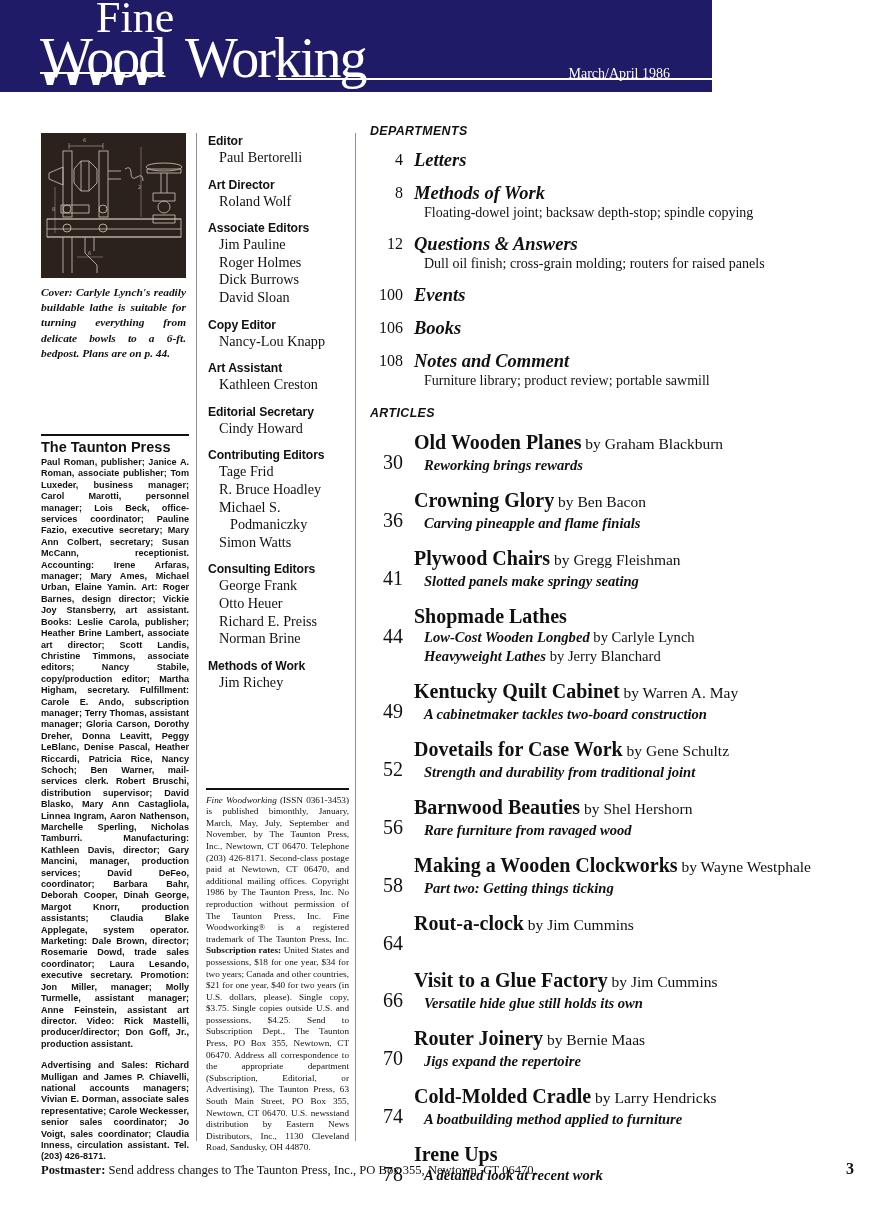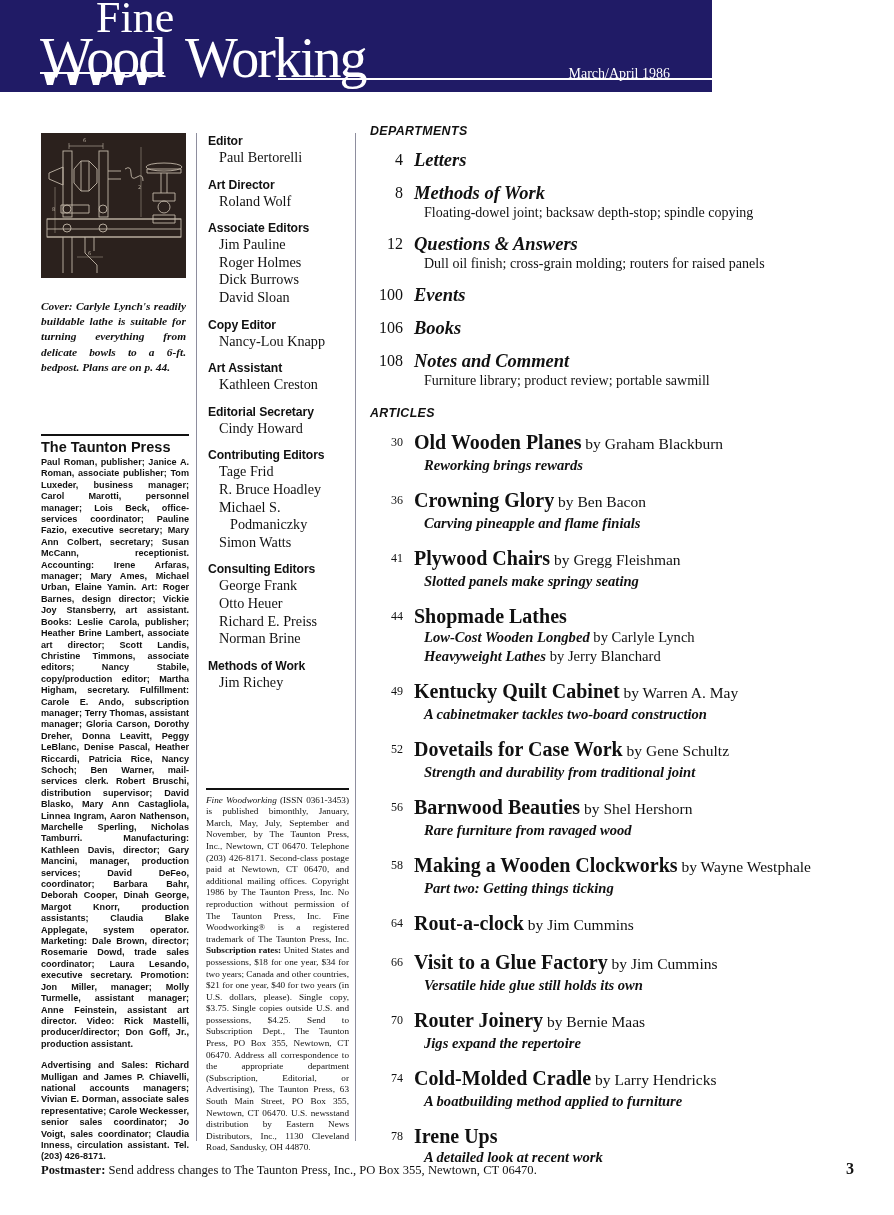--- a/index.html
+++ b/index.html
@@ -99,21 +99,21 @@
   }
   #cover-image {
     width: 145px;
     height: 145px;
     background: #2e2420;
     position: relative;
     overflow: hidden;
   }
   #cover-image svg { display: block; }
   #cover-caption {
-    margin-top: 21px;
+    margin-top: 7px;
     font-family: "Liberation Serif", "DejaVu Serif", serif;
     font-style: italic;
     font-weight: bold;
     font-size: 11.4px;
     line-height: 15.2px;
     text-align: justify;
     color: #111;
   }
   #taunton-block {
     position: absolute;
@@ -257,21 +257,21 @@
     font-weight: bold;
     font-size: 14.6px;
     line-height: 19px;
     padding-left: 10px;
   }
   .art .toc-sub .byl {
     font-style: normal;
     font-weight: normal;
     font-size: 14.6px;
   }
-  .art .toc-page { font-size: 12px; line-height: 24px; }
+  .art .toc-page { font-size: 20px; line-height: 24px; margin-top: 20px; }
   .art { margin-bottom: 13px; }
   #postmaster {
     position: absolute;
     left: 41px; top: 1163px;
     font-family: "Liberation Serif", "DejaVu Serif", serif;
     font-size: 12.6px;
     color: #111;
   }
   #postmaster .bld { font-weight: bold; }
   #page-number {

